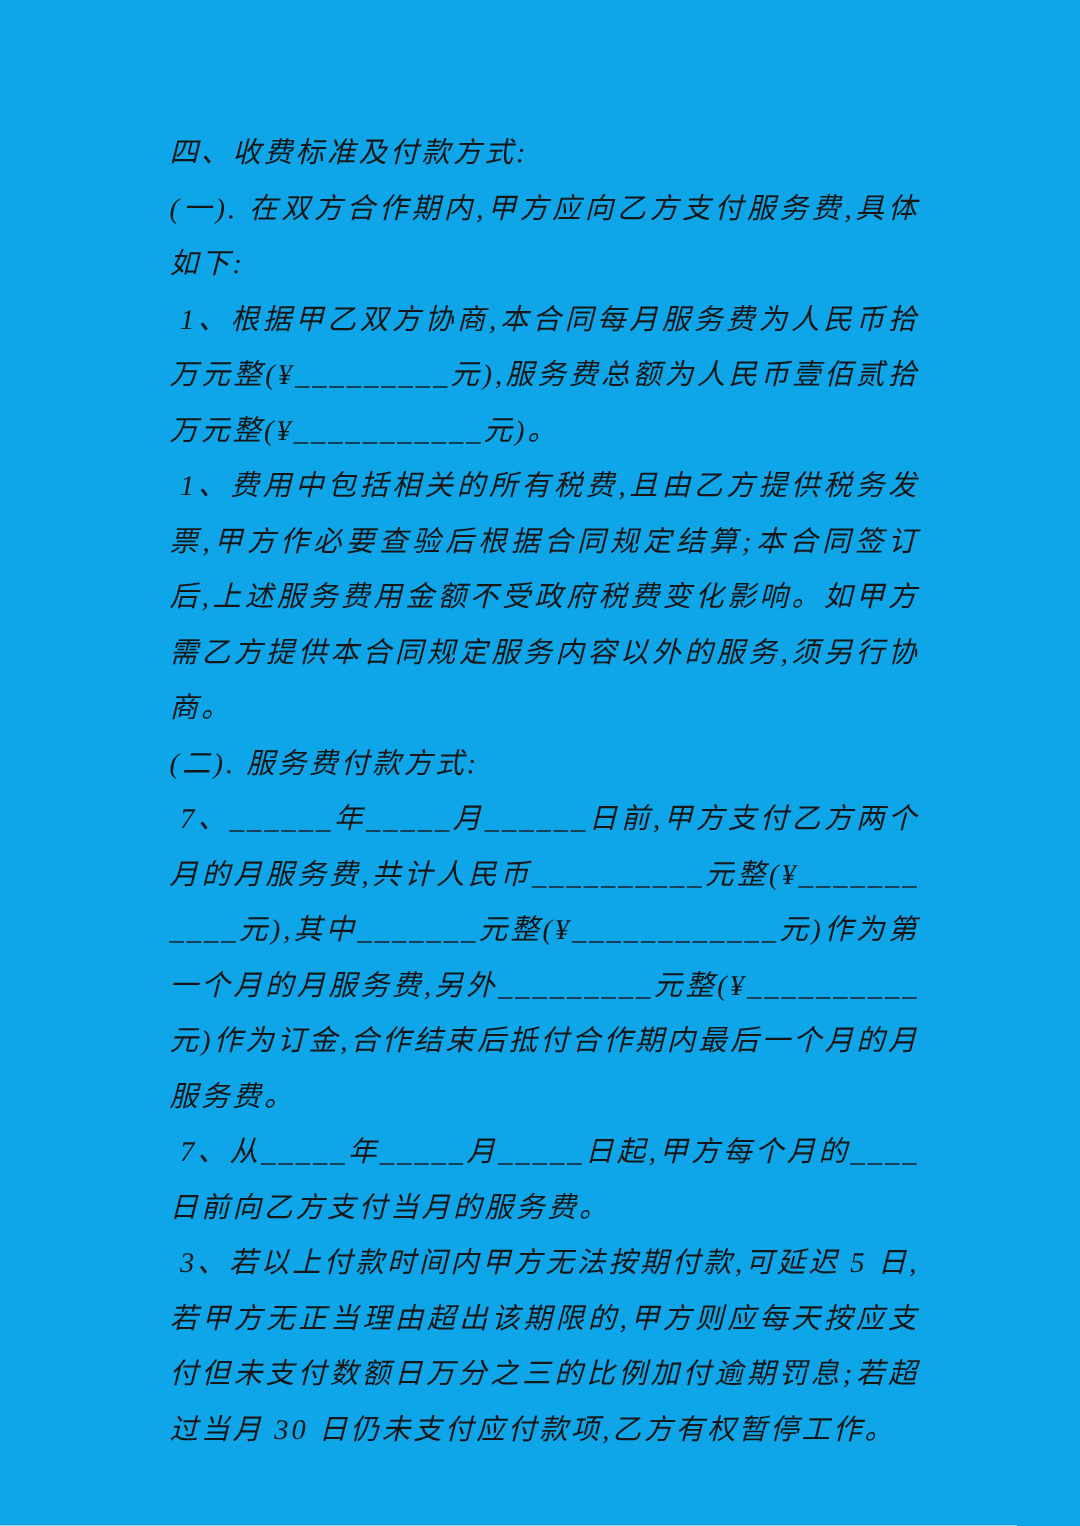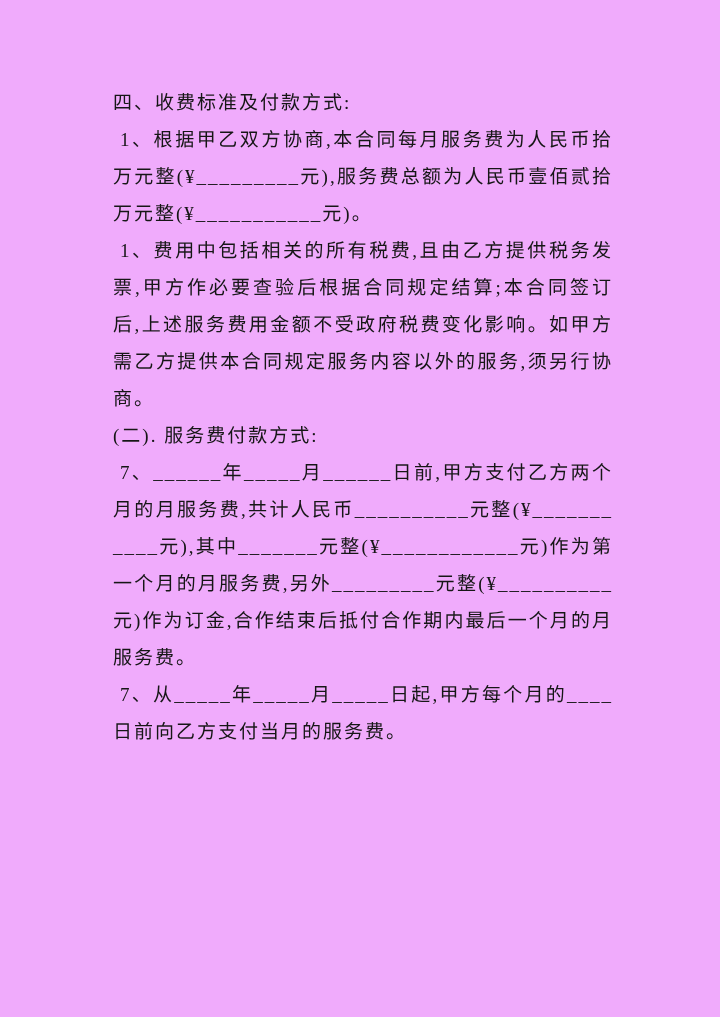--- a/index.html
+++ b/index.html
@@ -4,23 +4,24 @@
 <style>
   html, body {
     margin: 0;
     padding: 0;
     background: #ffffff;
   }
   .page {
     box-sizing: border-box;
     width: 720px;
     height: 1017px;
-    background: #f0abfc;
+    background: #0ea5e9;
     padding: 84px 107px 0 113px;
     overflow: hidden;
+    font-style: italic;
   }
   .para {
     margin: 0;
     font-family: "Liberation Serif", "DejaVu Serif", serif;
     font-size: 19px;
     line-height: 37px;
     color: #161616;
     text-align: justify;
     letter-spacing: 2px;
     word-break: break-all;
@@ -28,24 +29,26 @@
   .para.indent {
     text-indent: 7px;
   }
 </style>
 </head>
 <body>
 
 <div class="page">
   <p class="para">四、收费标准及付款方式:</p>
 
+  <p class="para">(一). 在双方合作期内,甲方应向乙方支付服务费,具体如下:</p>
 
   <p class="para indent">1、根据甲乙双方协商,本合同每月服务费为人民币拾万元整(¥_________元),服务费总额为人民币壹佰贰拾万元整(¥___________元)。</p>
 
   <p class="para indent">1、费用中包括相关的所有税费,且由乙方提供税务发票,甲方作必要查验后根据合同规定结算;本合同签订后,上述服务费用金额不受政府税费变化影响。如甲方需乙方提供本合同规定服务内容以外的服务,须另行协商。</p>
 
   <p class="para">(二). 服务费付款方式:</p>
 
   <p class="para indent">7、______年_____月______日前,甲方支付乙方两个月的月服务费,共计人民币__________元整(¥___________元),其中_______元整(¥____________元)作为第一个月的月服务费,另外_________元整(¥__________元)作为订金,合作结束后抵付合作期内最后一个月的月服务费。</p>
 
   <p class="para indent">7、从_____年_____月_____日起,甲方每个月的____日前向乙方支付当月的服务费。</p>
 
+  <p class="para indent">3、若以上付款时间内甲方无法按期付款,可延迟 5 日,若甲方无正当理由超出该期限的,甲方则应每天按应支付但未支付数额日万分之三的比例加付逾期罚息;若超过当月 30 日仍未支付应付款项,乙方有权暂停工作。</p>
 </div>
 
 </body></html>

